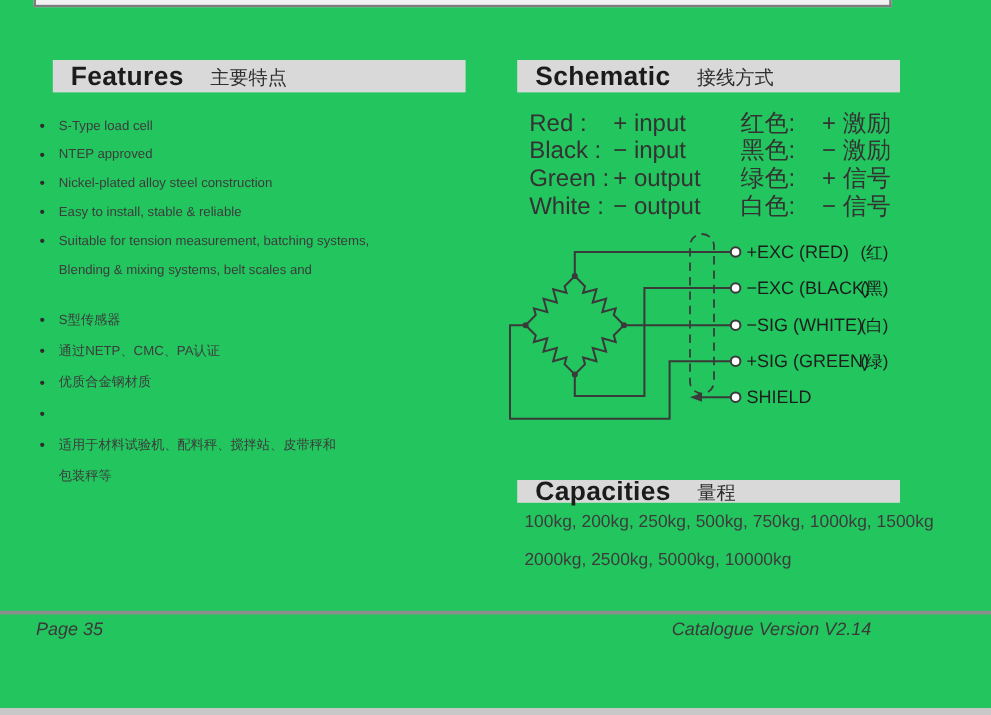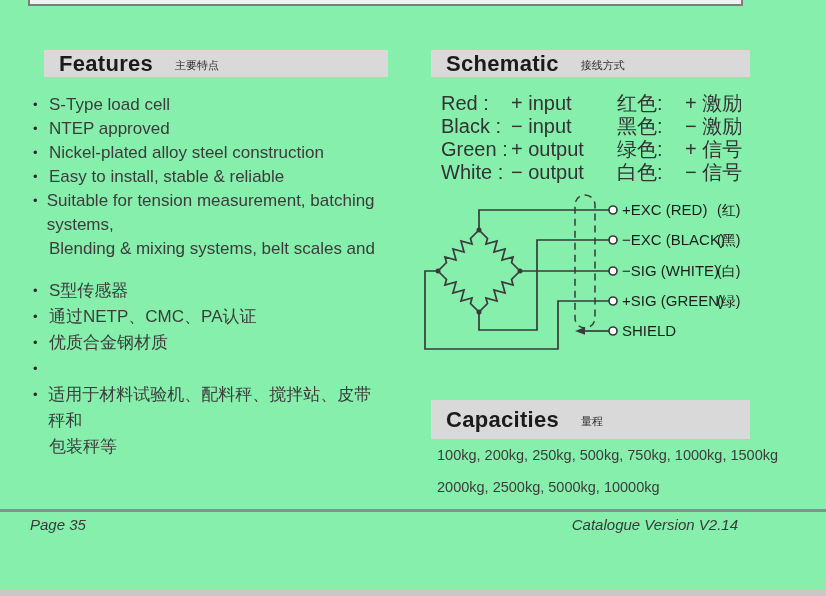--- a/index.html
+++ b/index.html
@@ -1,47 +1,47 @@
 <!DOCTYPE html>
 <html><head>
 <meta charset="utf-8">
 <style>
   html,body { margin:0; padding:0; background:#ffffff; }
   .page {
-    position:relative; width:826px; height:596px; background:#86efac;
+    position:relative; width:826px; height:596px; background:#22c55e;
     font-family:"Liberation Sans", sans-serif; overflow:hidden;
     color:#3c3c3c;
   }
 
   
   .top-box {
     position:absolute; left:28px; top:-2px; width:715px; height:8px;
     background:#f1f1f1; border:2px solid #7d7d7d; border-top:none;
     box-sizing:border-box;
   }
 
   .section { position:absolute; }
   .bar {
     background:#d9d9d9; height:27px; display:flex; align-items:center;
   }
   .bar .title {
     font-weight:bold; font-size:22px; color:#1b1b1b; padding-left:15px;
     letter-spacing:0.3px;
   }
-  .bar .sub { font-size:11px; color:#2e2e2e; margin-left:22px; padding-top:3px; }
+  .bar .sub { font-size:16px; color:#2e2e2e; margin-left:22px; padding-top:3px; }
 
   
   .list { margin-left:-11px; }
   .list.en { margin-top:16px; }
   .list.cn { margin-top:17px; }
   .item { display:flex; }
   .list.en .item { line-height:24px; }
   .list.cn .item { line-height:26px; }
   .item .dot { width:16px; font-size:13px; color:#2d2d2d; text-align:left; }
-  .item .txt { font-size:17px; color:#3c3c3c; }
+  .item .txt { font-size:11px; color:#3c3c3c; }
 
   
   .wire-table {
     margin-top:15px; padding-left:10px;
     display:grid; grid-template-columns:70px 106px 68px auto;
     font-size:20px; color:#333333; line-height:23px;
   }
 
   .diagram { position:absolute; left:420px; top:190px; }
 
@@ -49,21 +49,21 @@
   .cap-lines { padding-left:6px; }
   .cap-line { font-size:14.5px; line-height:32px; color:#3c3c3c; }
 
   
   .footer-rule {
     position:absolute; left:0; top:509px; width:826px; height:3px;
     background:#8d8d8d;
   }
   .footer-text { position:absolute; top:516px; font-size:15px; font-style:italic; color:#3a3a3a; }
   .footer-left { left:30px; }
-  .footer-right { right:88px; }
+  .footer-right { right:100px; }
   .bottom-bar {
     position:absolute; left:0; top:590px; width:826px; height:6px;
     background:#c8c8c8;
   }
 </style>
 </head>
 <body>
 
 <div class="page">
 
@@ -212,21 +212,21 @@
       <text x="202" y="116">+SIG (GREEN)</text>
       <text x="202" y="146">SHIELD</text>
       <text x="297" y="25" font-size="14">(红)</text>
       <text x="297" y="55" font-size="14">(黑)</text>
       <text x="297" y="86" font-size="14">(白)</text>
       <text x="297" y="116" font-size="14">(绿)</text>
     </g>
   </svg>
 
   <div class="section" style="left:431px; top:400px; width:319px;">
-    <div class="bar" style="height:39px;">
+    <div class="bar" style="height:19px;">
       <span class="title">Capacities</span>
       <span class="sub">量程</span>
     </div>
     <div class="cap-lines" style="width:390px;">
 
         <div class="cap-line">100kg, 200kg, 250kg, 500kg, 750kg, 1000kg, 1500kg</div>
 
         <div class="cap-line">2000kg, 2500kg, 5000kg, 10000kg</div>
       </div>
   </div>

